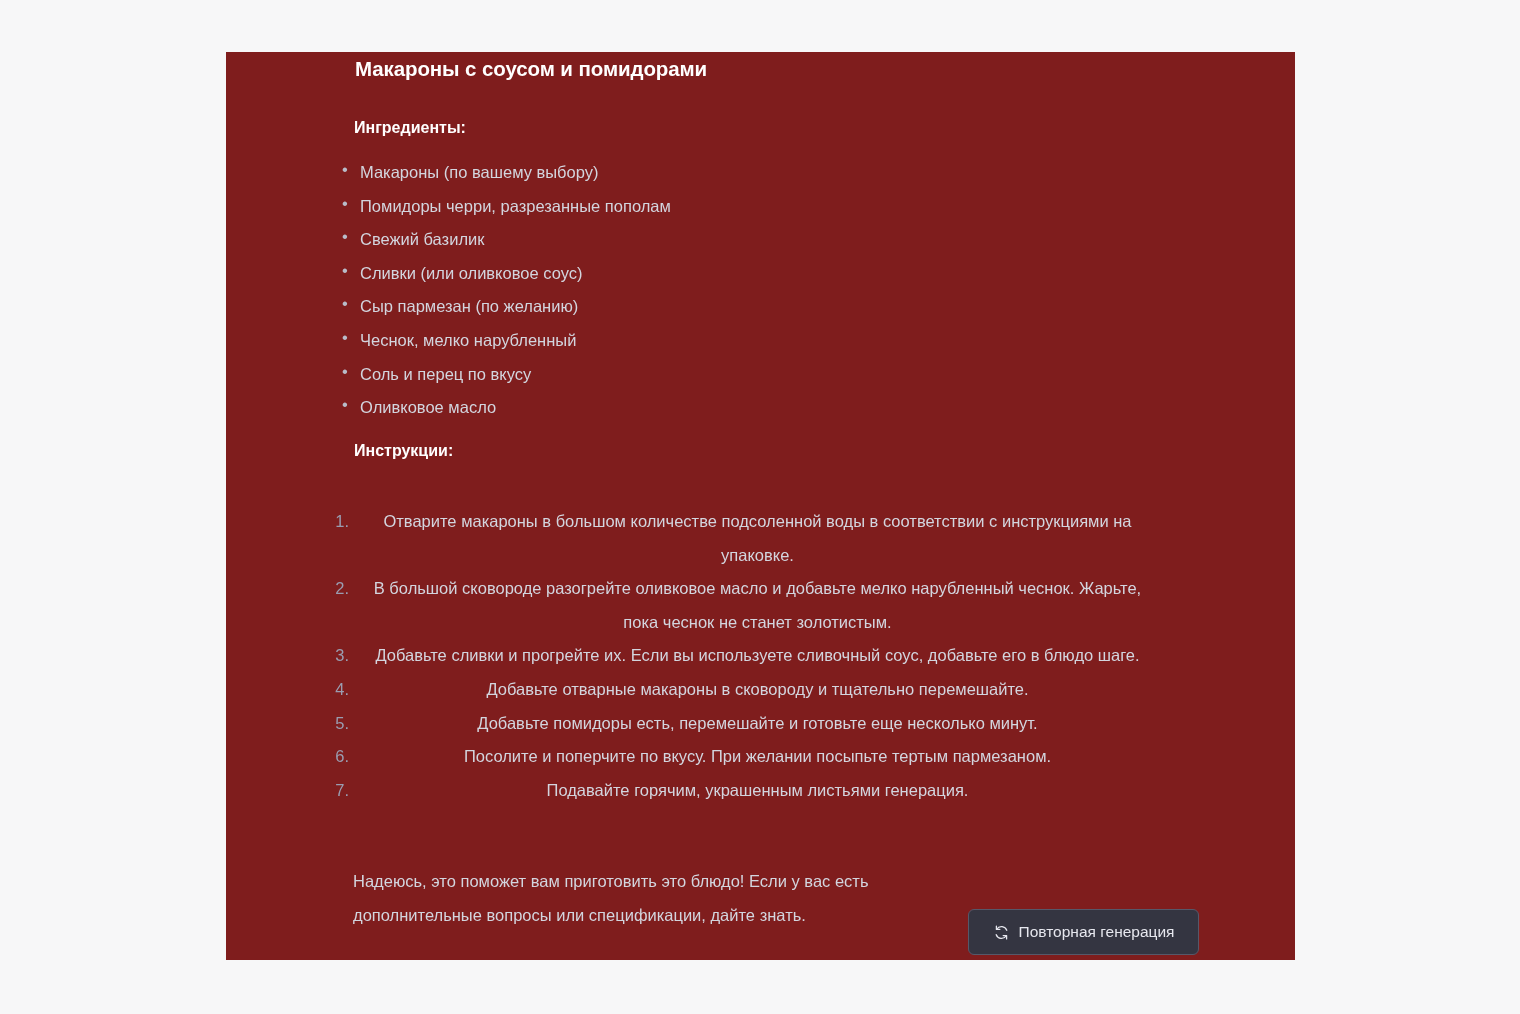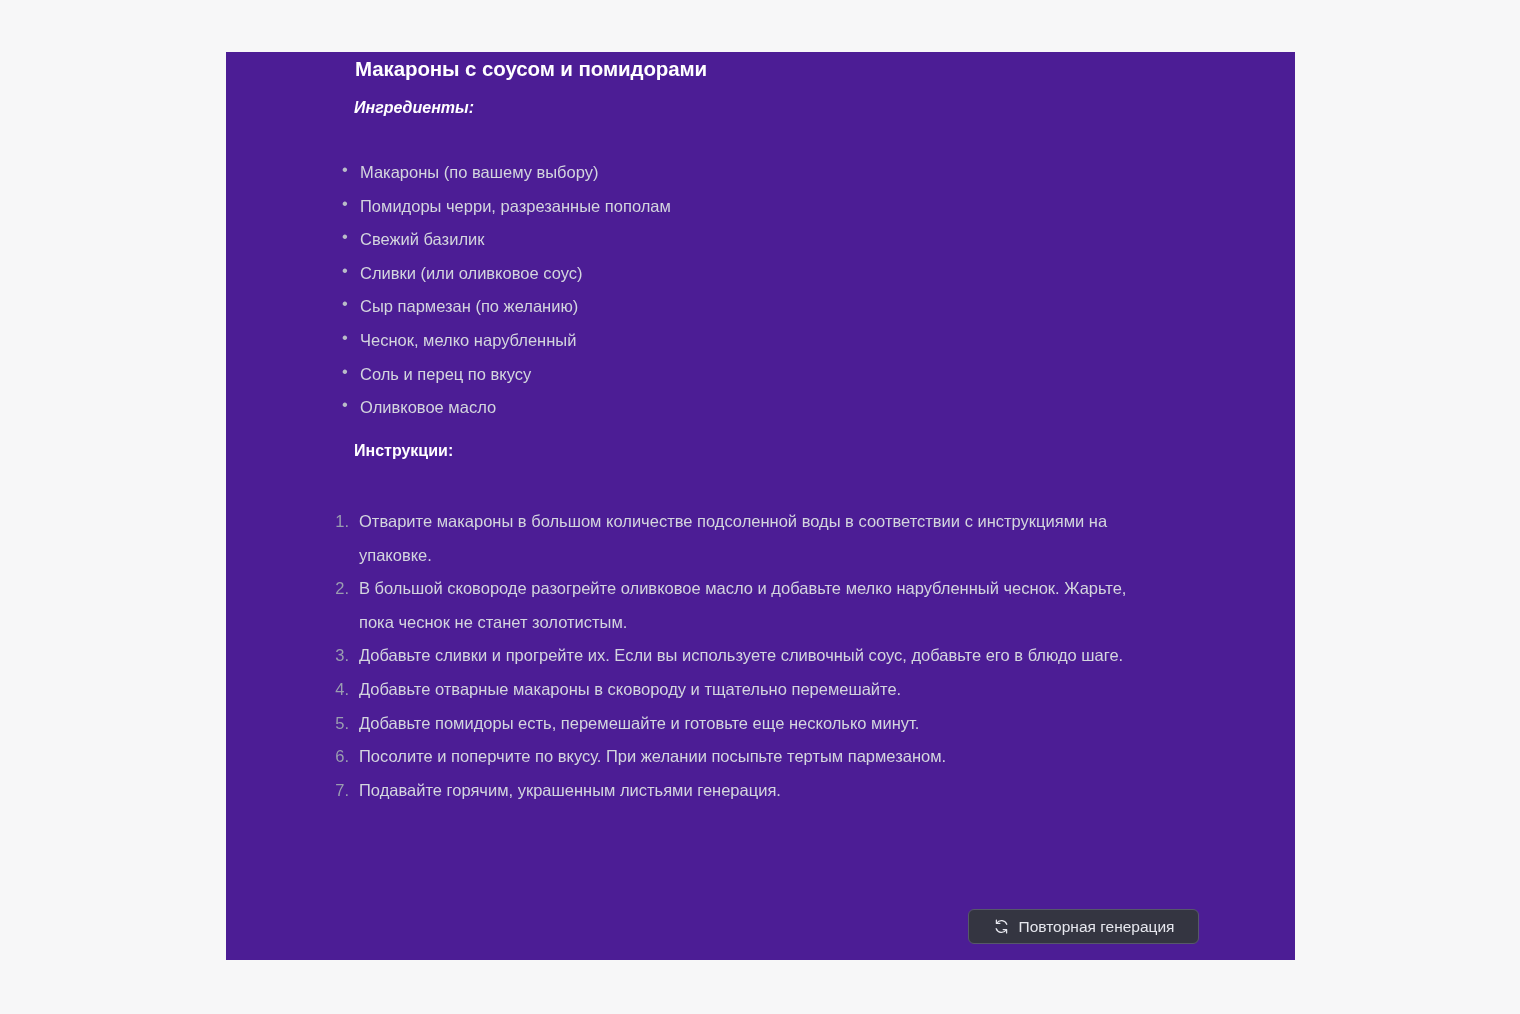--- a/index.html
+++ b/index.html
@@ -20,21 +20,21 @@
     height: 1014px;
   }
 
   
   #response-panel {
     position: absolute;
     left: 226px;
     top: 52px;
     width: 1069px;
     height: 908px;
-    background: #4c1d95;
+    background: #7f1d1d;
     overflow: hidden;
   }
 
   .panel-inner {
     position: relative;
     width: 100%;
     height: 100%;
   }
 
   
@@ -50,21 +50,21 @@
   }
 
   .section-heading {
     position: absolute;
     left: 128px;
     font-size: 16px;
     font-weight: bold;
     color: #ffffff;
     white-space: nowrap;
   }
-  #heading-ingredients { top: 47px; font-style: italic; }
+  #heading-ingredients { top: 67px; }
   #heading-instructions { top: 390px; }
 
   
   #ingredients-list {
     position: absolute;
     left: 108px;
     top: 104px;
     margin: 0;
     padding: 0;
     list-style: none;
@@ -113,40 +113,41 @@
     left: 0;
     top: 0;
     width: 23px;
     text-align: right;
     color: #9a9db0;
     font-size: 16.5px;
     line-height: 33.6px;
   }
   #instructions-list li .step-text {
     display: block;
+    text-align: center;
   }
 
   
   #closing-paragraph {
     position: absolute;
     left: 127px;
     top: 813px;
     width: 640px;
     font-size: 16.5px;
     line-height: 33.6px;
     color: #d3d5de;
   }
 
   
   #regenerate-button {
     position: absolute;
     left: 742px;
     top: 857px;
     width: 231px;
-    height: 35px;
+    height: 46px;
     display: flex;
     align-items: center;
     justify-content: center;
     gap: 9px;
     background: #343541;
     border: 1px solid #565869;
     border-radius: 6px;
     cursor: pointer;
     box-sizing: border-box;
   }
@@ -211,20 +212,21 @@
           <li>
             <span class="num">6.</span>
             <span class="step-text">Посолите и поперчите по вкусу. При желании посыпьте тертым пармезаном.</span>
           </li>
           <li>
             <span class="num">7.</span>
             <span class="step-text">Подавайте горячим, украшенным листьями генерация.</span>
           </li>
         </ol>
 
+      <div id="closing-paragraph">Надеюсь, это поможет вам приготовить это блюдо! Если у вас есть дополнительные вопросы или спецификации, дайте знать.</div>
 
       <div id="regenerate-button">
         <span class="refresh-icon">
           <svg viewBox="0 0 20 20" width="17" height="17" fill="none" stroke="#e6e7ee" stroke-width="1.5" stroke-linecap="round" stroke-linejoin="round">
             <path d="M16.2 7.4A6.6 6.6 0 0 0 4.4 6.2"></path>
             <polyline points="4.0,2.4 4.0,6.4 8.0,6.4"></polyline>
             <path d="M3.8 12.6A6.6 6.6 0 0 0 15.6 13.8"></path>
             <polyline points="16.0,17.6 16.0,13.6 12.0,13.6"></polyline>
           </svg>
         </span>

